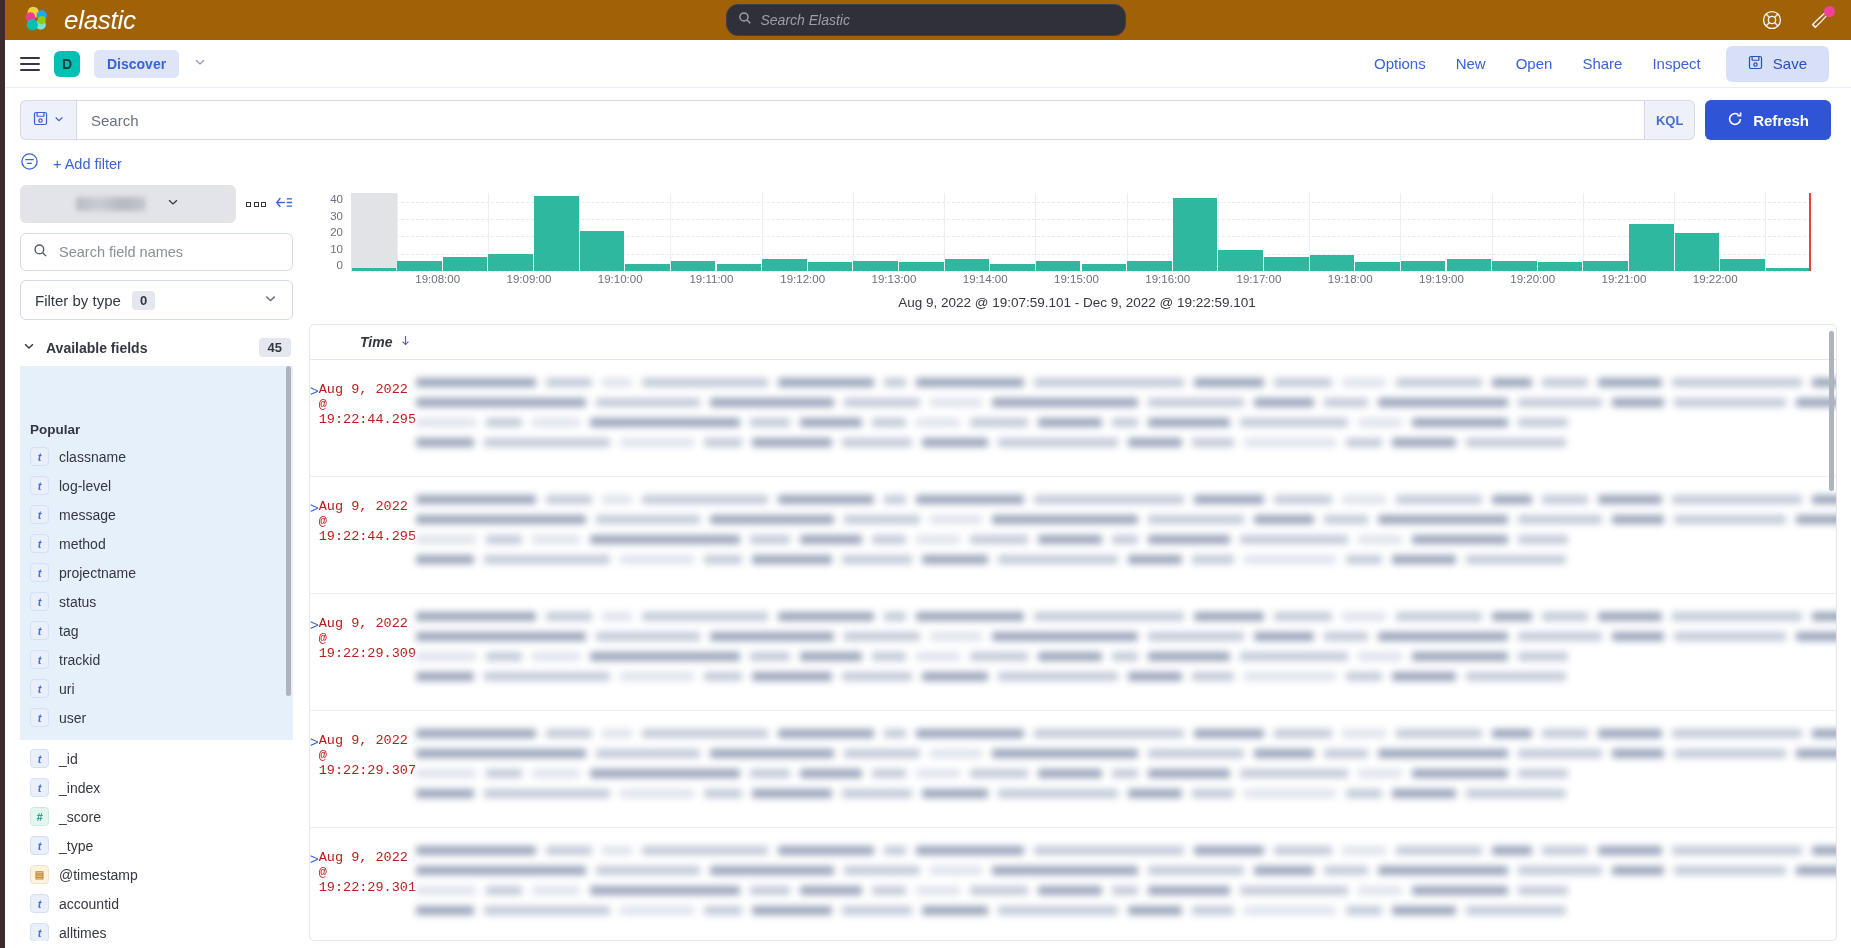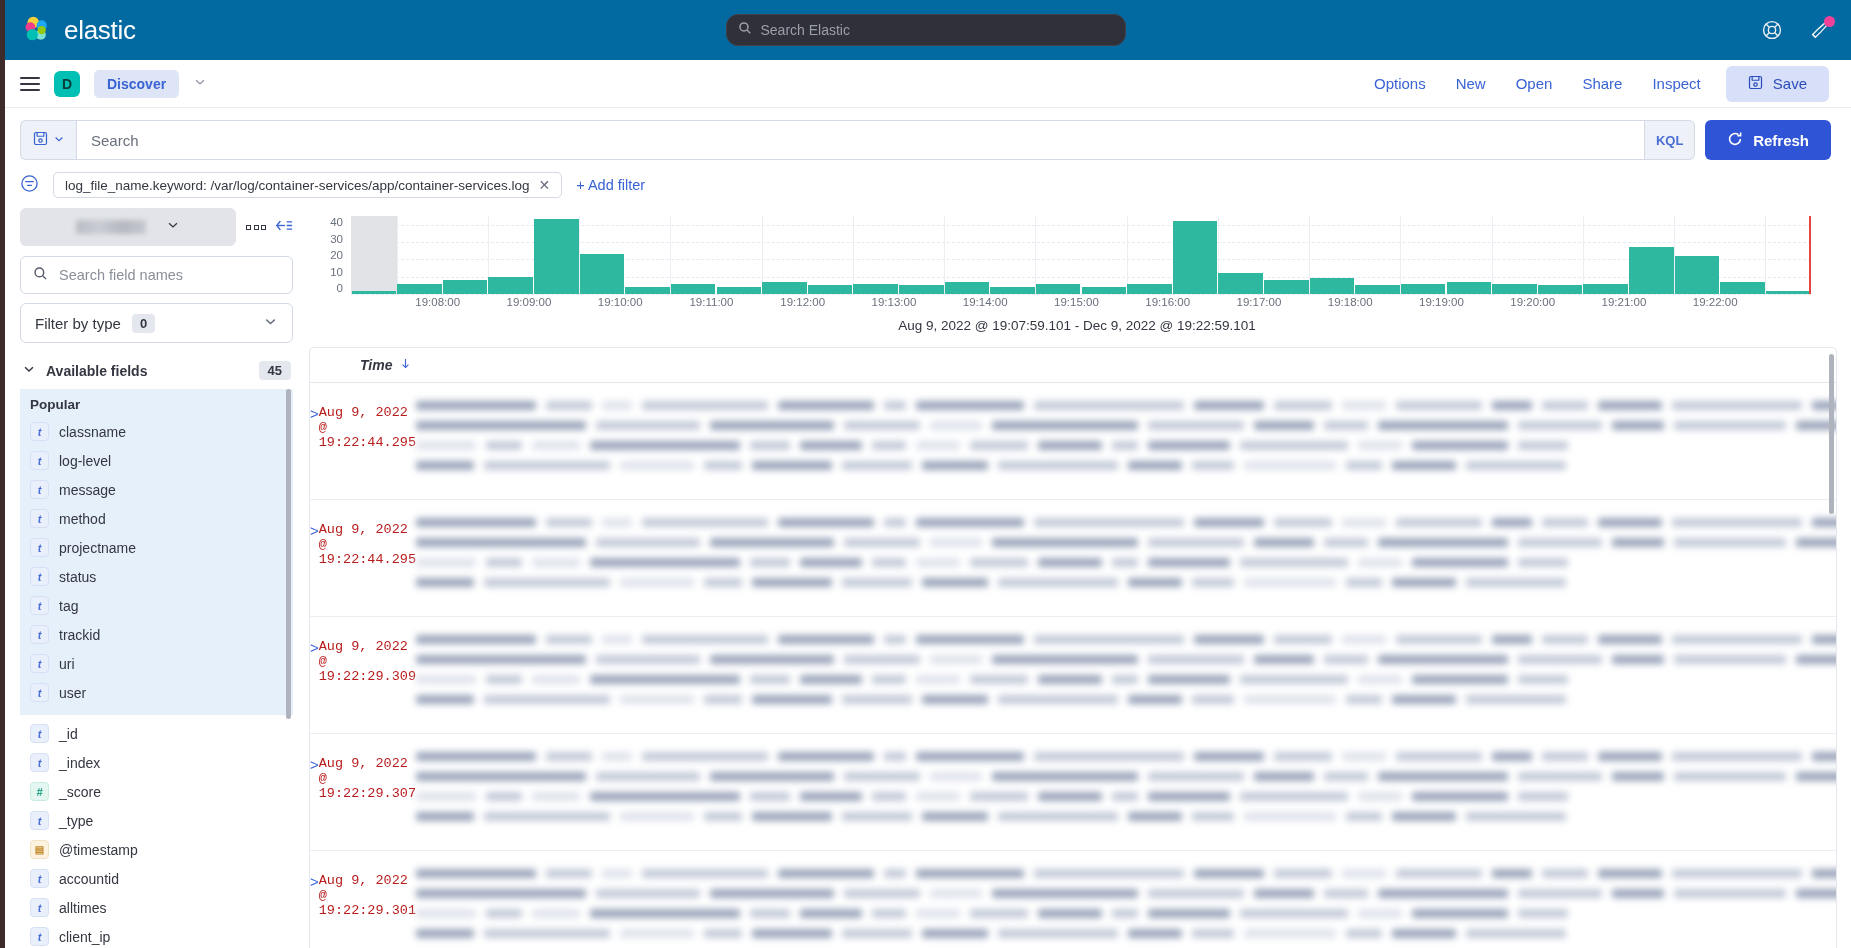--- a/index.html
+++ b/index.html
@@ -6,23 +6,24 @@
   html, body {
     width: 1851px; height: 948px;
     font-family: "Liberation Sans", sans-serif;
     background: #ffffff;
     overflow: hidden;
     color: #343741;
   }
 
   
   .top-header {
-    height: 60px; background: #0369a1;
+    height: 40px; background: #a16207;
     display: flex; align-items: center;
     position: relative;
+    font-style: italic;
   }
   .brand { display:flex; align-items:center; gap:12px; padding-left:22px; }
   .brand-logo { width: 30px; height: 30px; position: relative; }
   .brand-name { color:#fff; font-size:26px; letter-spacing:-0.3px; font-weight:400; }
 
   .global-search {
     position:absolute; left:50%; transform:translateX(-50%);
     width: 400px; height: 32px;
     background:#2f3039; border:1px solid #3f4049; border-radius:12px;
     display:flex; align-items:center; gap:9px; padding:0 11px;
@@ -154,21 +155,21 @@
     display:flex; align-items:center; gap:10px; padding:4px 2px 9px 2px;
     font-size:14px; font-weight:700;
   }
   .avail-count {
     margin-left:auto; background:#e4e7ee; border-radius:4px;
     padding:2px 9px; font-size:13px; font-weight:700;
   }
 
   .field-scroll { flex:1; overflow:hidden; position:relative; }
   .popular-block { background:#e6f0fb; padding:4px 0 8px 0; }
-  .popular-label { font-size:13.5px; font-weight:700; padding:4px 10px 5px 10px; }
+  .popular-label { font-size:13.5px; font-weight:700; padding:4px 10px 5px 10px;margin-top:48px; }
   .field-item {
     display:flex; align-items:center; gap:10px;
     padding:5px 10px; font-size:14px; color:#343741; cursor:pointer;
   }
   .ftype {
     width:19px; height:19px; border-radius:4px; flex:0 0 19px;
     display:flex; align-items:center; justify-content:center;
     font-size:11px; font-style:italic; font-weight:600;
   }
   .ftype.t { background:#eaf0fb; color:#4a6fd4; border:1px solid #d6e0f5; }
@@ -369,24 +370,20 @@
     <span>Refresh</span>
   </div>
 </div>
 
 <div class="filterbar">
   <span>
     <svg width="19" height="19" viewBox="0 0 20 20" fill="none" stroke="#3a63d4" stroke-width="1.4">
       <circle cx="10" cy="10" r="8"></circle>
         <path d="M5.5 8 H14.5 M7.5 12 H12.5"></path>
     </svg>
-  </span>
-  <span class="filter-pill">
-    <span>log_file_name.keyword: /var/log/container-services/app/container-services.log</span>
-    <span class="pill-x">✕</span>
   </span>
   <span class="add-filter">+ Add filter</span>
 </div>
 
 <div class="main">
 
   <div class="sidebar">
     <div class="idx-row">
       <div class="idx-select">
         <span class="idx-redact"></span>

